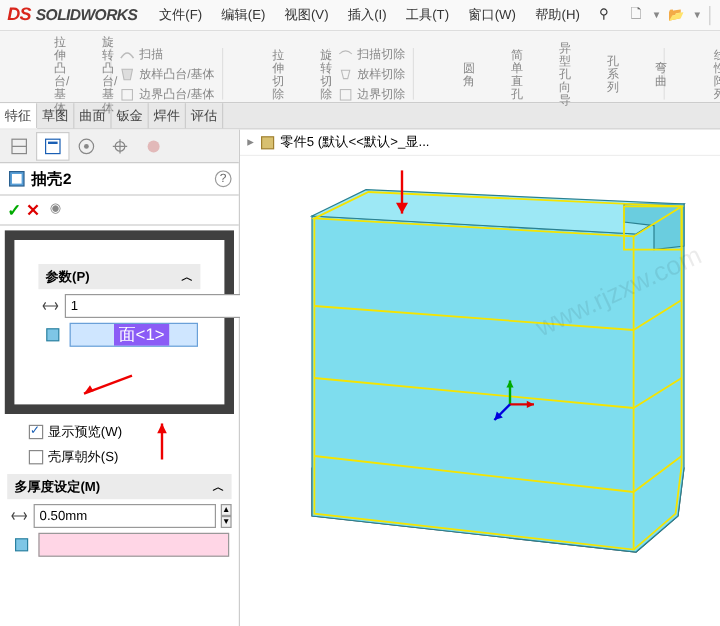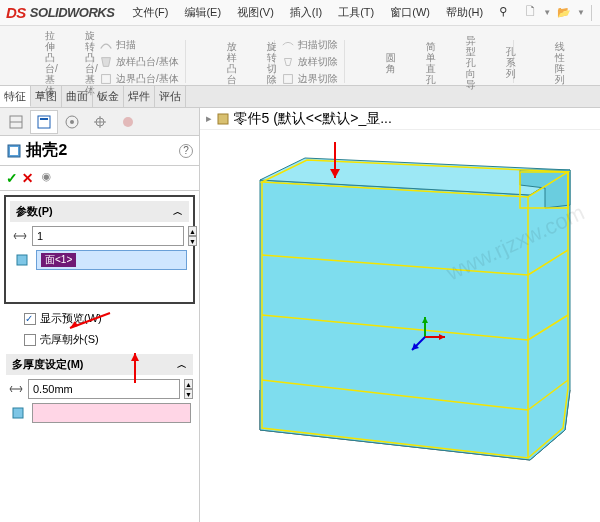--- a/index.html
+++ b/index.html
@@ -34,46 +34,46 @@
   
   .main { display:flex; height: calc(522px - 26px - 60px - 22px); }
   
   
   .left { width: 200px; border-right:1px solid #ccc; background:#fff; display:flex; flex-direction:column;}
   .panel-tabs { display:flex; height:28px; border-bottom:1px solid #ccc; background:#f0f0f0; padding:2px;}
   .ptab { width:28px; height:24px; display:flex; align-items:center; justify-content:center; border:1px solid transparent;}
   .ptab.active { background:#fff; border:1px solid #ccc;}
   .feature-hdr { display:flex; align-items:center; padding:4px 6px; border-bottom:1px solid #ccc;}
   .feature-hdr svg { margin-right:4px;}
-  .feature-title { font-weight:bold; font-size:16px;font-family:Liberation Mono, monospace;}
+  .feature-title { font-weight:bold; font-size:13px;font-family:Liberation Mono, monospace;}
   .qcircle { margin-left:auto; width:14px; height:14px; border:1px solid #999; border-radius:50%; display:flex; align-items:center; justify-content:center; font-size:10px; color:#666;}
   .okcancel { display:flex; gap:4px; padding:4px 6px; border-bottom:1px solid #ccc;}
   .ok { color:#0a0; font-size:14px; font-weight:bold;}
   .cancel { color:#d00; font-size:14px; font-weight:bold;}
-  .redbox { border:2px solid #404040; margin:4px; padding:4px;}
+  .redbox { border:8px solid #404040; margin:4px; padding:20px;}
   .group-hdr { background:#ebebeb; padding:3px 6px; font-size:11px; font-weight:bold; display:flex; align-items:center;}
   .collapse { margin-left:auto; font-size:10px;}
   .input-row { display:flex; align-items:center; gap:4px; margin:4px 2px;}
   .icon-cell{ width:20px; display:flex; justify-content:center;}
   .num-input { flex:1; border:1px solid #999; height:20px; padding:0 4px; font-size:11px;}
   .spinner { width:14px; display:flex; flex-direction:column;}
   .spin-btn{ height:10px; border:1px solid #999; font-size:7px; display:flex; align-items:center; justify-content:center; background:#f0f0f0;}
   .sel-box { flex:1; height:20px; background:#cfe6ff; border:1px solid #6aa0d8; padding:0 4px; font-size:11px; display:flex; align-items:center;}
-  .sel-item { background:#701a75; color:#fff; padding:0 4px; font-size:10px;}
+  .sel-item { background:#8b5cf6; color:#fff; padding:0 4px; font-size:14px;margin-left:32px;}
   .chk-row { display:flex; align-items:center; gap:4px; margin:3px 2px 3px 24px; font-size:11px;}
   .chk { width:12px; height:12px; border:1px solid #888;}
   .chk.checked::after{ content:"✓"; font-size:10px; color:#1a5fb4; display:block; line-height:10px;}
   .sub-group{ margin:4px 6px;}
   .color-box { flex:1; height:20px; border:1px solid #999; background:#ffd6e6;}
   
   
   .viewport { flex:1; position:relative; background:#fff;}
   .vp-top { display:flex; align-items:center; gap:4px; height:22px; padding:0 6px; border-bottom:1px solid #eee;}
   .vp-top svg{ width:14px; height:14px;}
-  .part-label{ font-size:14px;}
+  .part-label{ font-size:11px;}
   .canvas { position:relative; width:100%; height:calc(100% - 22px);}
   .triad { position:absolute; right:150px; bottom:160px;}
   .watermark{ position:absolute; right:10px; top:100px; transform:rotate(-25deg); color:rgba(0,0,0,0.08); font-size:22px; pointer-events:none;}
 </style>
 </head>
 <body>
 
 <div class="titlebar">
   <div class="logo">
     <span class="logo-ds">DS</span>
@@ -139,21 +139,21 @@
         </div>
     </div>
   </div>
   <div class="rgroup">
     <div class="rgroup-row">
       <div class="rbtn-big">
         <svg viewBox="0 0 24 24">
             <rect x="4" y="6" width="16" height="12" fill="#ddd" stroke="#bbb"></rect>
             <rect x="8" y="9" width="8" height="6" fill="#fff" stroke="#bbb"></rect>
           </svg>
-        <span>放样凸台</span>
+        <span>拉伸切除</span>
       </div>
       <div class="rbtn-big">
         <svg viewBox="0 0 24 24">
             <ellipse cx="12" cy="8" rx="7" ry="3" fill="#ddd" stroke="#bbb"></ellipse>
             <path d="M5 8 v8 a7 3 0 0 0 14 0 v-8" fill="none" stroke="#bbb"></path>
           </svg>
         <span>旋转切除</span>
       </div>
     </div>
   </div>
@@ -200,20 +200,26 @@
             <circle cx="12" cy="12" r="3" fill="#fff"></circle>
           </svg>
         <span>异型孔向导</span>
       </div>
       <div class="rbtn-big">
         <svg viewBox="0 0 24 24">
             <circle cx="8" cy="12" r="3" fill="none" stroke="#bbb"></circle>
             <circle cx="16" cy="12" r="3" fill="none" stroke="#bbb"></circle>
           </svg>
         <span>孔系列</span>
+      </div>
+      <div class="rbtn-big">
+        <svg viewBox="0 0 24 24">
+            <path d="M4 18 Q12 4 20 18" fill="none" stroke="#bbb" stroke-width="2"></path>
+          </svg>
+        <span>弯曲</span>
       </div>
     </div>
   </div>
   <div class="rgroup">
     <div class="rbtn-big">
       <svg viewBox="0 0 24 24">
           <rect x="3" y="3" width="5" height="5" fill="#ddd" stroke="#bbb"></rect>
           <rect x="10" y="3" width="5" height="5" fill="#ddd" stroke="#bbb"></rect>
           <rect x="17" y="3" width="5" height="5" fill="#ddd" stroke="#bbb"></rect>
           <rect x="3" y="10" width="5" height="5" fill="#ddd" stroke="#bbb"></rect>

